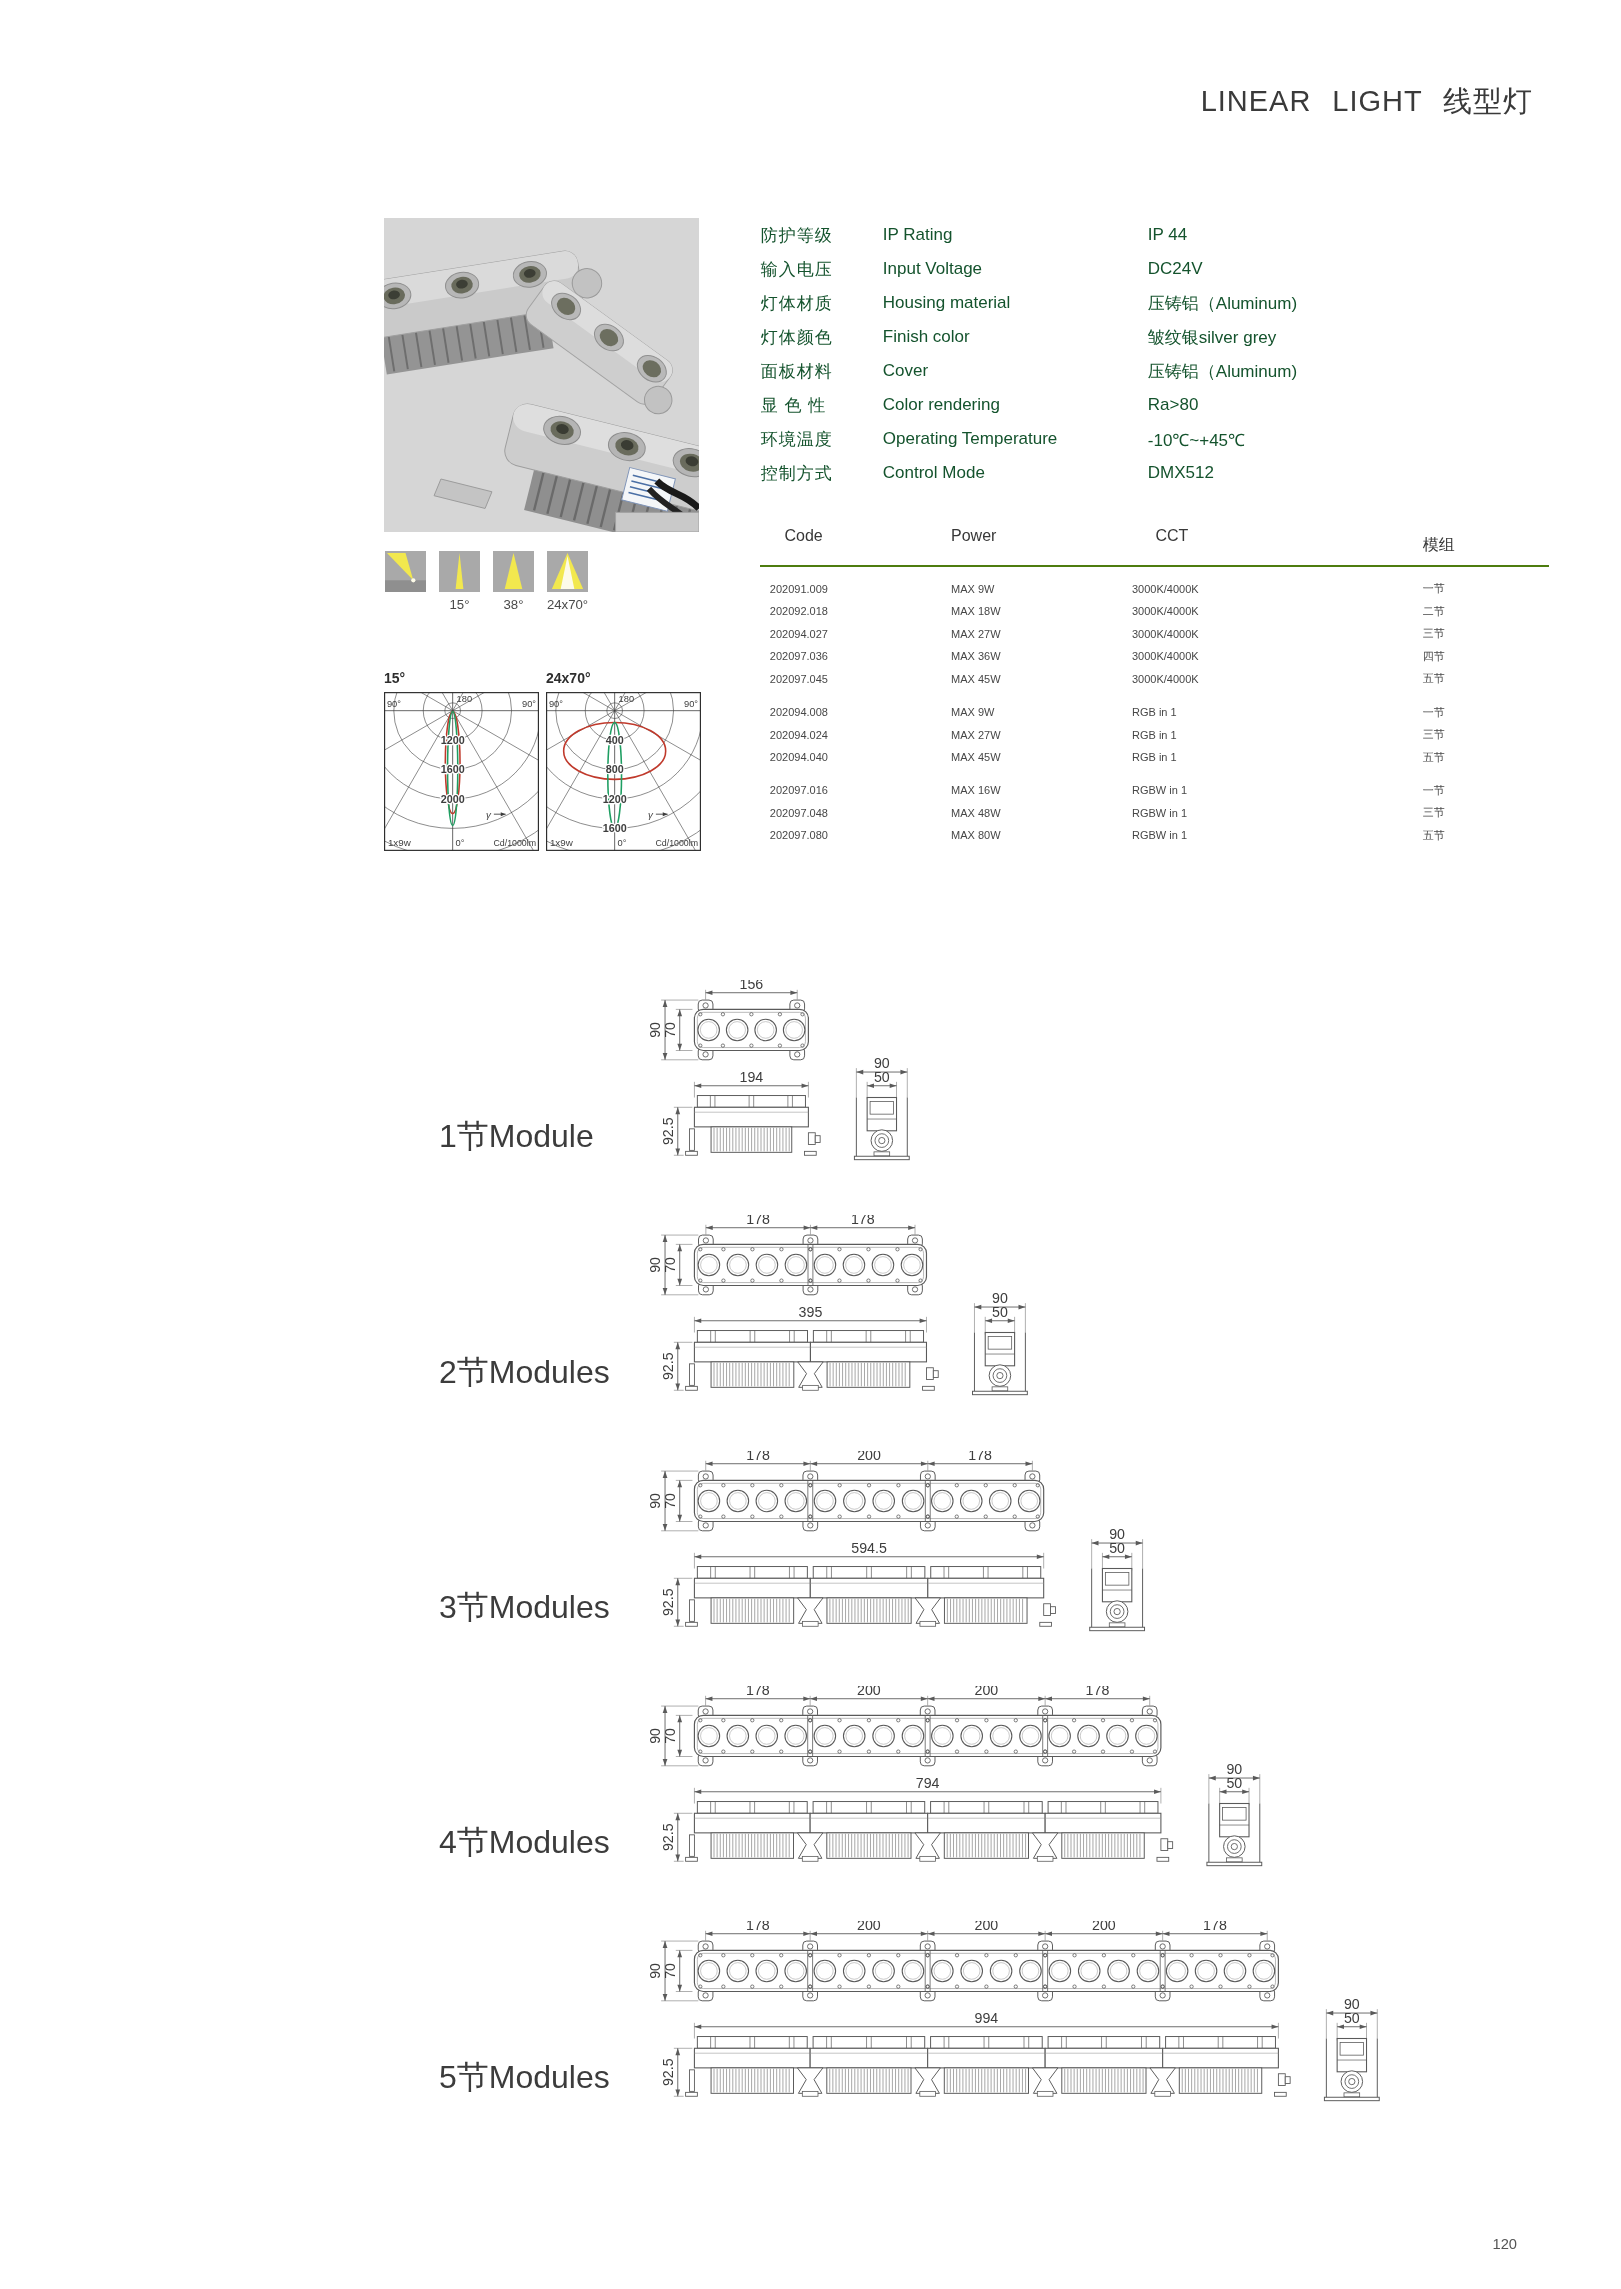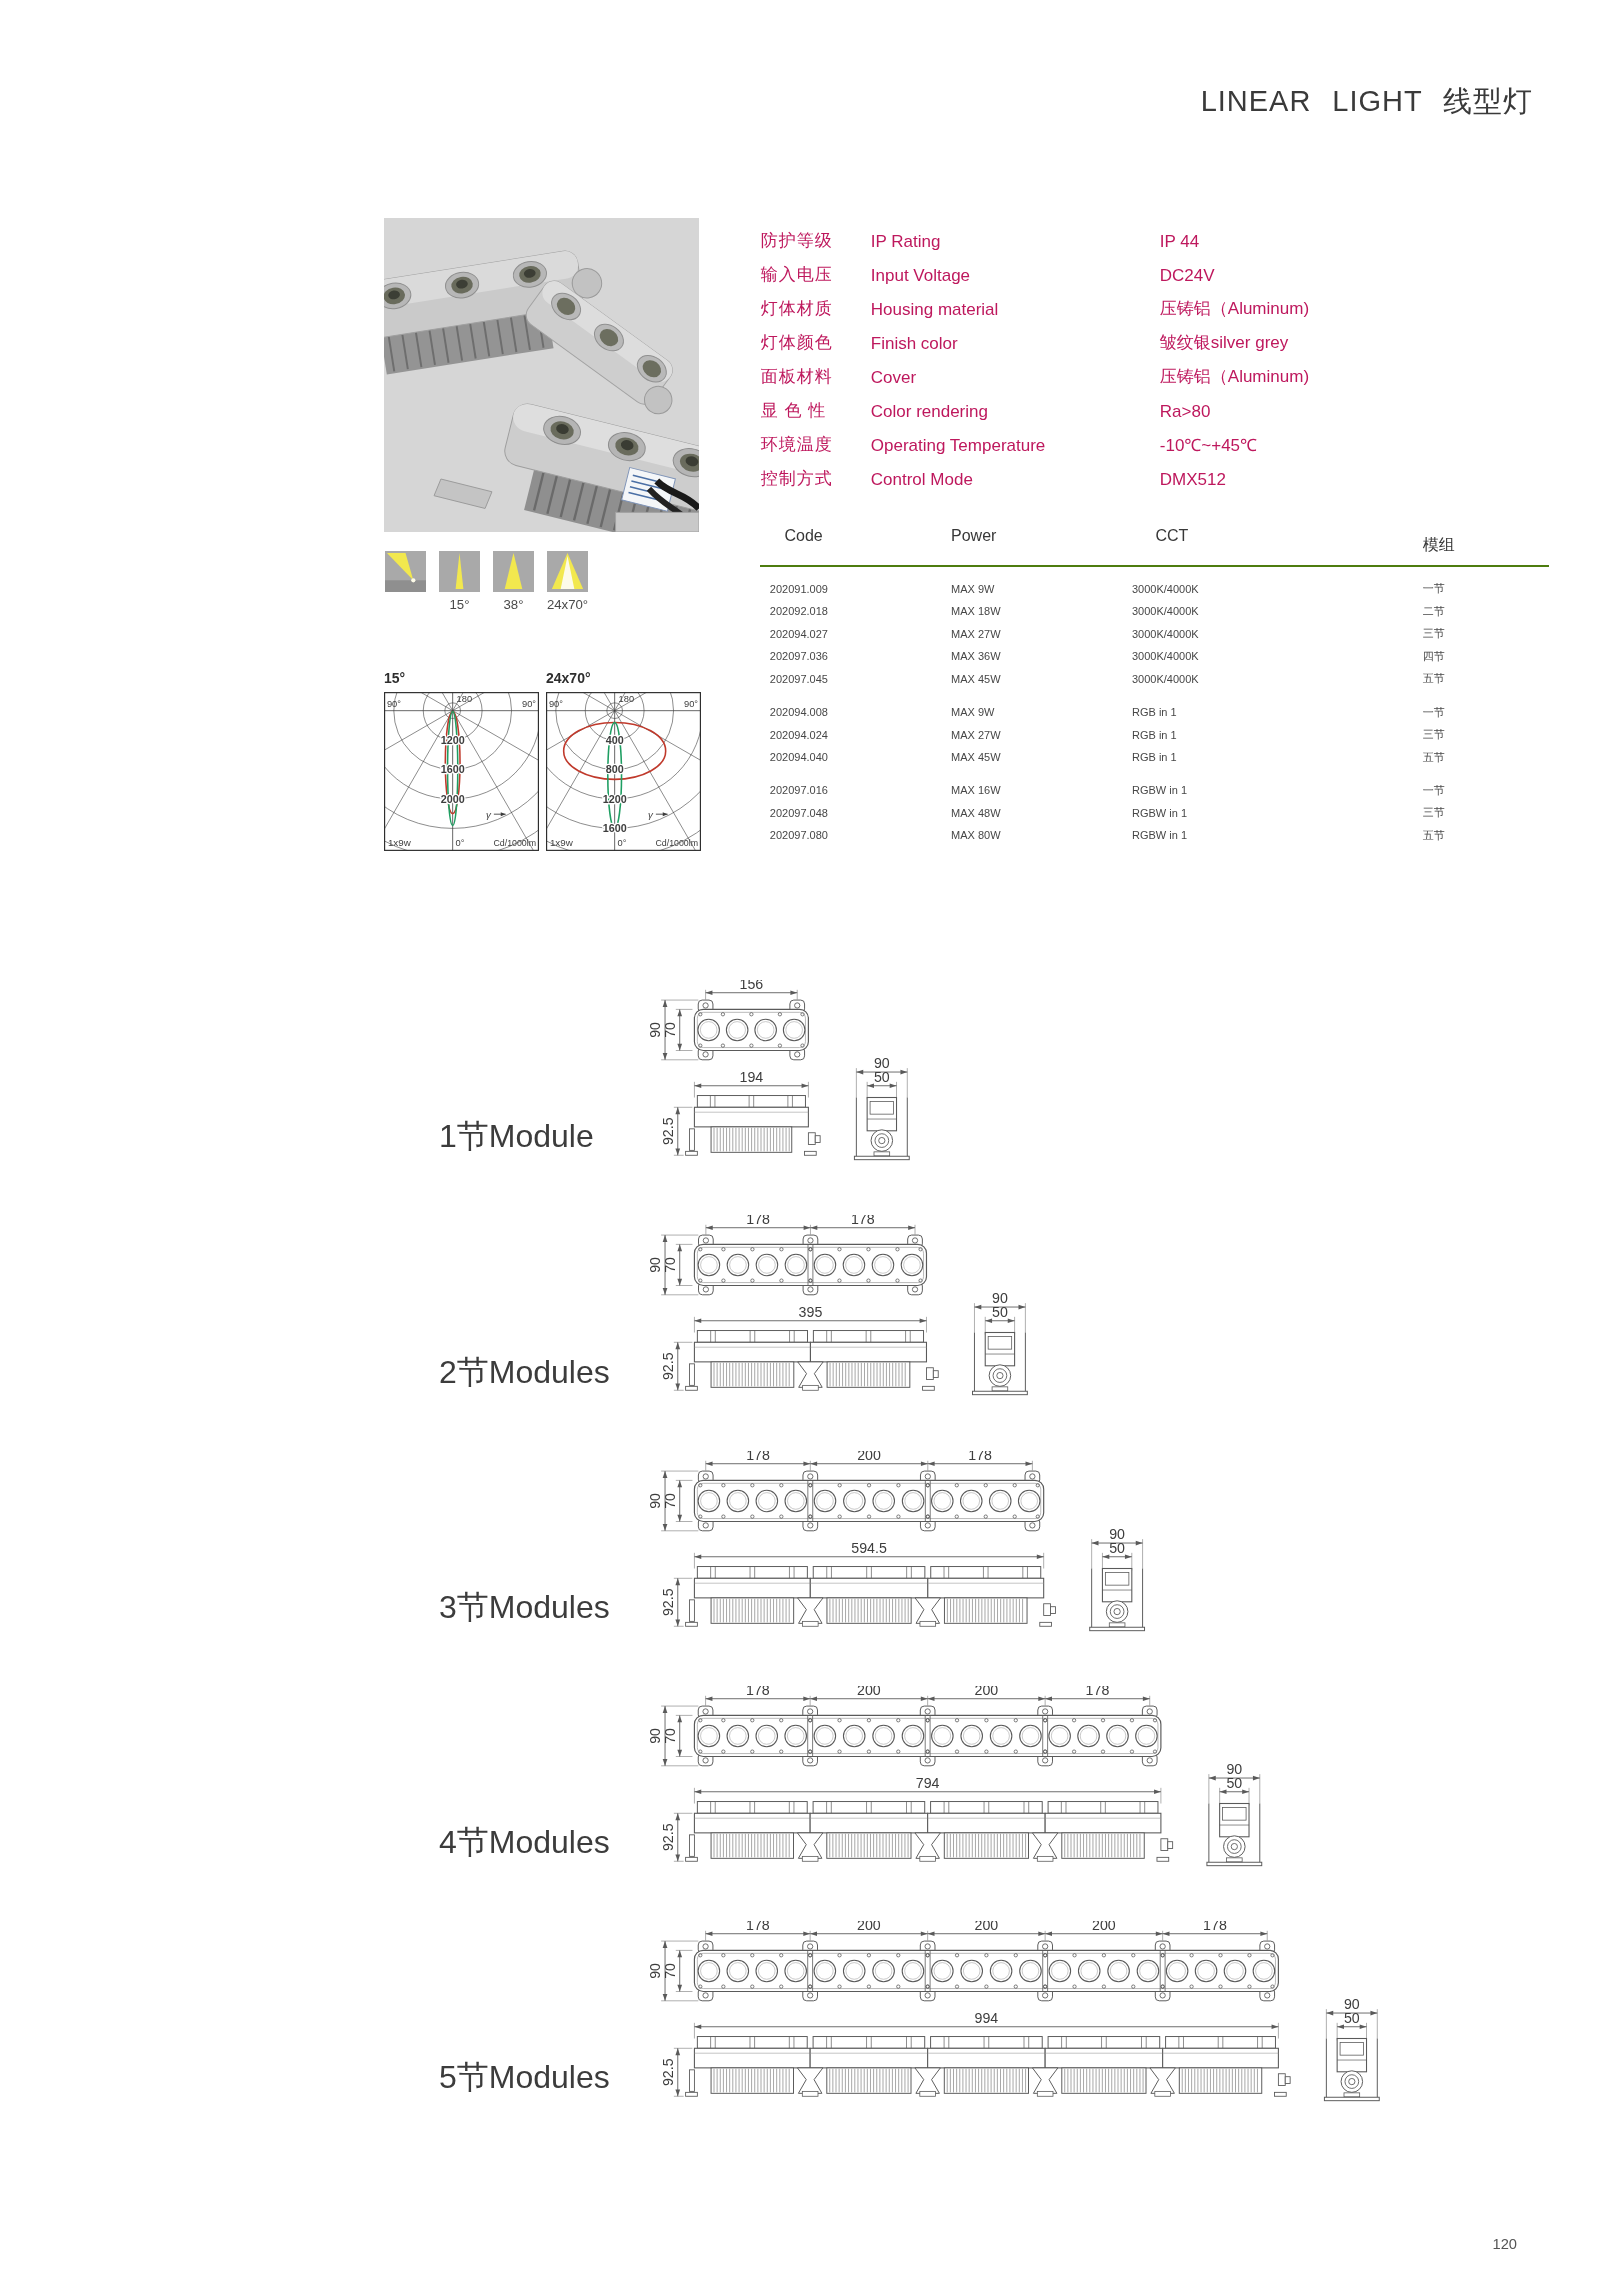--- a/index.html
+++ b/index.html
@@ -2,24 +2,24 @@
 <html><head>
 <meta charset="utf-8">
 <style>
   html,body{margin:0;padding:0;background:#e8e8e8;}
   .page{position:relative;width:1621px;height:2290px;background:#ffffff;
         font-family:"Liberation Sans",sans-serif;overflow:hidden;margin:0 auto;}
   .title{position:absolute;top:82px;right:88px;font-size:29px;letter-spacing:1px;
          word-spacing:11.8px;color:#3a3a3a;font-weight:400;}
   .photo{position:absolute;left:384px;top:218px;width:315px;height:314px;}
   .specs{position:absolute;left:750px;top:218px;width:706px;}
-  .spec-row{display:flex;height:34px;align-items:flex-end;font-size:17px;color:#be185d;padding-left:10.8px;}
+  .spec-row{display:flex;height:34px;align-items:center;font-size:17px;color:#14532d;padding-left:10.8px;gap:12px;}
   .spec-cn{width:110px;letter-spacing:1px;flex:none;}
   .spec-en{width:253px;flex:none;}
-  .spec-val{flex:1;margin-left:36px;}
+  .spec-val{flex:1;}
   .beams{position:absolute;left:385px;top:551px;width:255px;height:69px;}
   .beam-icon{position:absolute;top:0;width:41px;height:41px;}
   .beam-label{position:absolute;top:46px;font-size:13.2px;color:#4a4a4a;width:63px;text-align:center;}
   .pm-title{position:absolute;font-size:14px;font-weight:bold;color:#2e2e2e;}
   .pm-box{position:absolute;}
   .dtable{position:absolute;left:760px;top:527px;width:789px;color:#474747;}
   .thead{display:grid;grid-template-columns:191px 181px 279px 1fr;font-size:16px;
          color:#383838;padding-bottom:8.8px;border-bottom:2px solid #4d7c0f;}
   .thead span:first-child{padding-left:24.5px;}
   .thead span:nth-child(3){padding-left:23.5px;}

